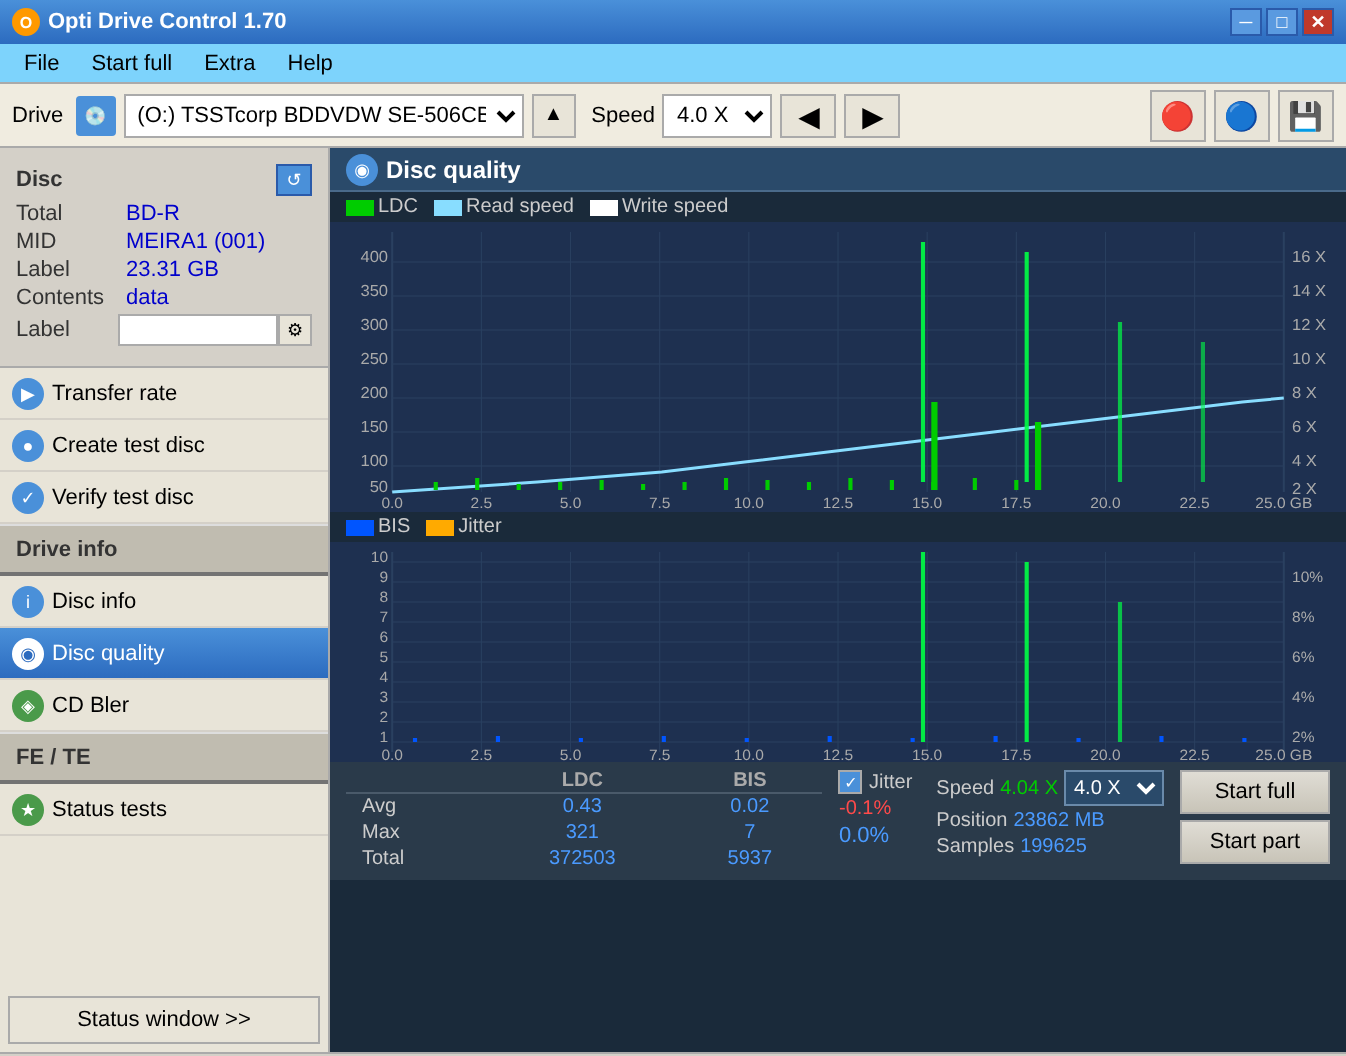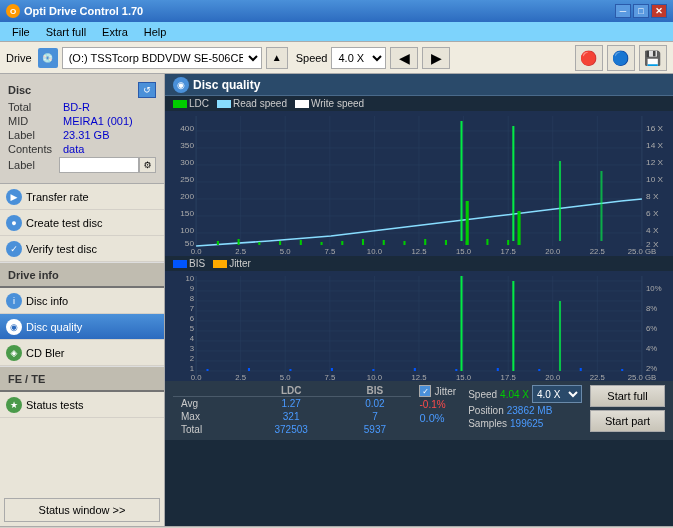--- a/index.html
+++ b/index.html
@@ -667,21 +667,21 @@
         <thead>
           <tr>
             <th></th>
             <th>LDC</th>
             <th>BIS</th>
           </tr>
         </thead>
         <tbody>
           <tr>
             <td class="label">Avg</td>
-            <td>1.27</td>
+            <td>0.43</td>
             <td>0.02</td>
           </tr>
           <tr>
             <td class="label">Max</td>
             <td>321</td>
             <td>7</td>
           </tr>
           <tr>
             <td class="label">Total</td>
             <td>372503</td>

